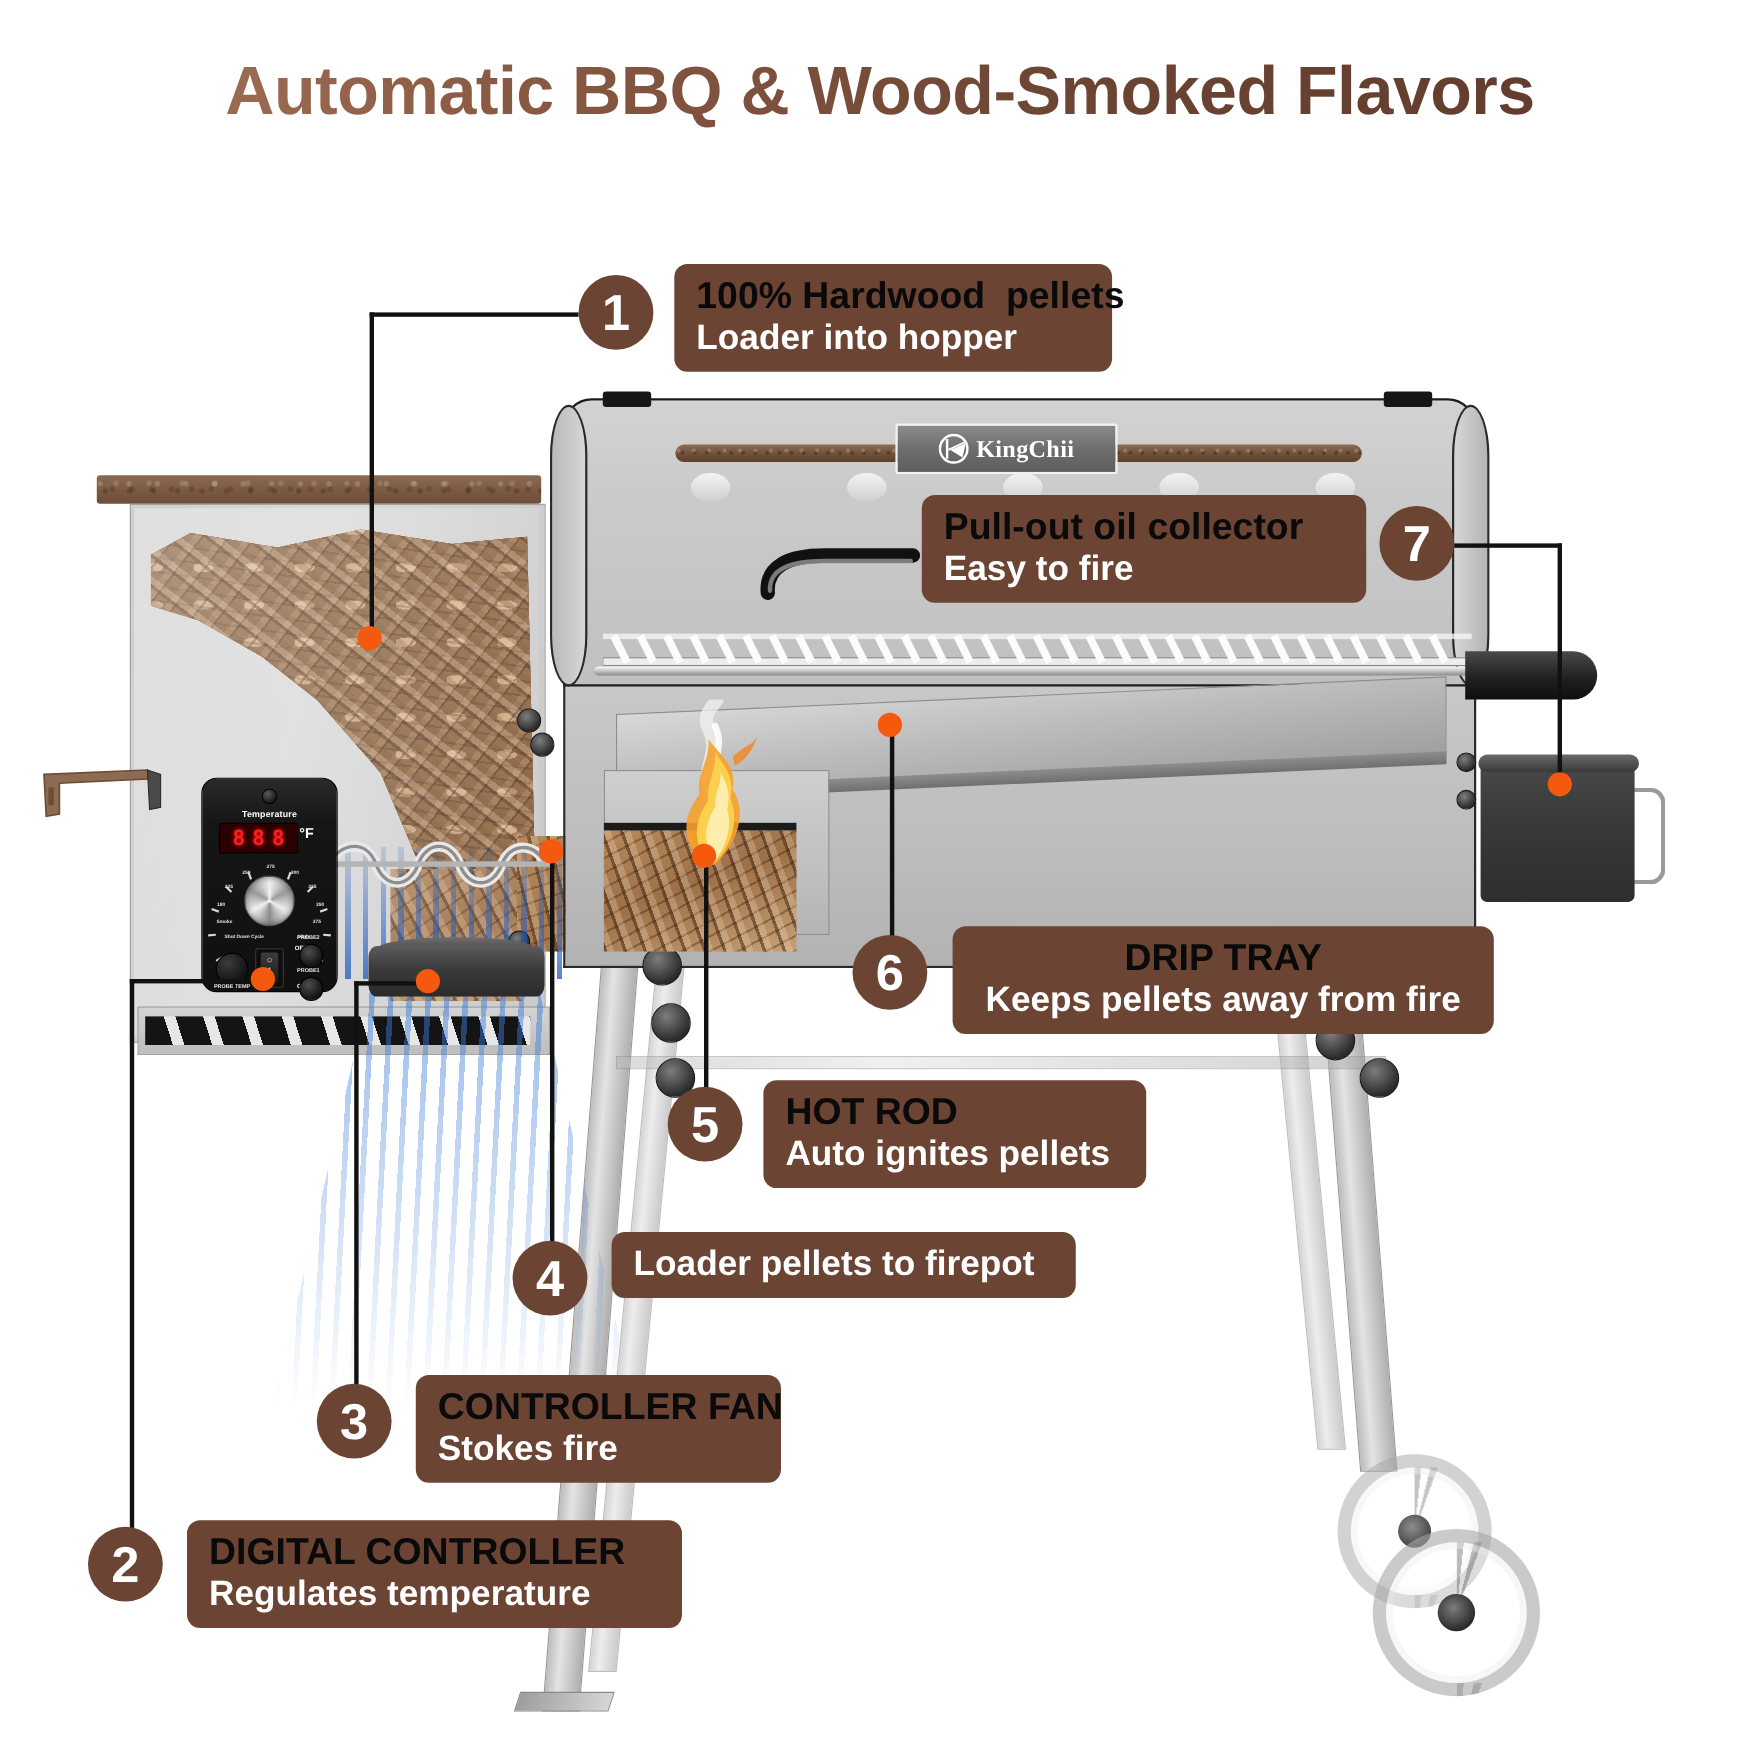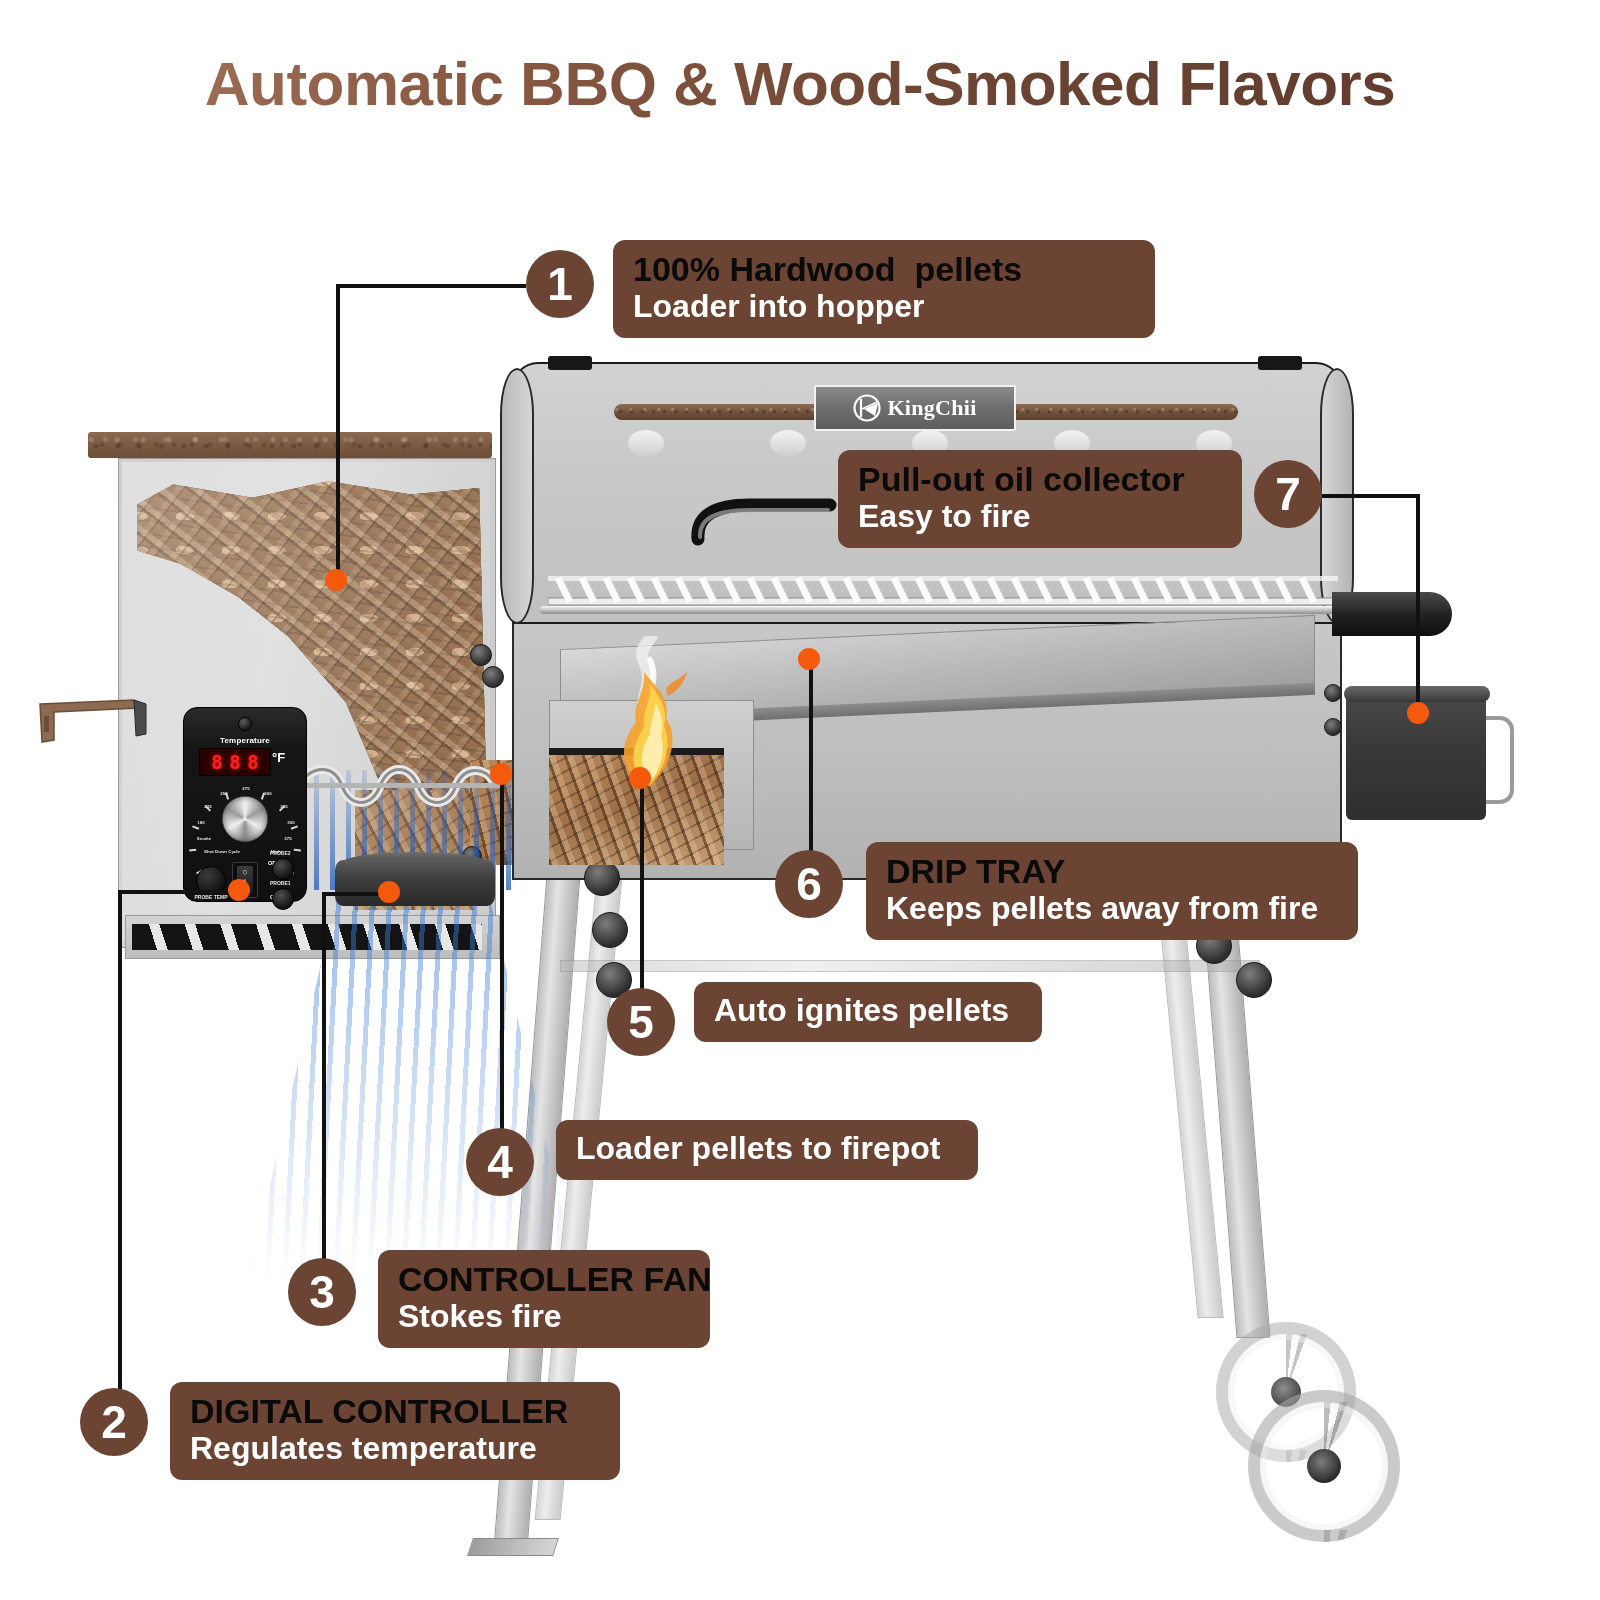--- a/index.html
+++ b/index.html
@@ -694,39 +694,40 @@
   <div class="dot" style="left:629px;top:767px;"></div>
 
   <div class="lead v" style="left:809px;top:658px;height:220px;"></div>
   <div class="dot" style="left:798px;top:648px;"></div>
 
   <div class="lead h" style="left:1322px;top:494px;width:98px;"></div>
   <div class="lead v" style="left:1416px;top:494px;height:228px;"></div>
   <div class="dot" style="left:1407px;top:702px;"></div>
 
   <div class="badge" style="left:526px;top:250px;">1</div>
-  <div class="callout-box" style="left:613px;top:240px;width:542px;">
+  <div class="callout-box" style="left:613px;top:240px;width:398px;">
     <div class="callout-l1">100% Hardwood  pellets</div>
     <div class="callout-l2">Loader into hopper</div>
   </div>
 
   <div class="callout-box" style="left:838px;top:450px;width:404px;">
     <div class="callout-l1">Pull-out oil collector</div>
     <div class="callout-l2">Easy to fire</div>
   </div>
   <div class="badge" style="left:1254px;top:460px;">7</div>
 
   <div class="badge" style="left:775px;top:850px;">6</div>
-  <div class="callout-box" style="left:866px;top:842px;width:492px;">
+  <div class="callout-box" style="left:866px;top:842px;width:492px;text-align:center;">
     <div class="callout-l1">DRIP TRAY</div>
     <div class="callout-l2">Keeps pellets away from fire</div>
   </div>
 
   <div class="badge" style="left:607px;top:988px;">5</div>
   <div class="callout-box" style="left:694px;top:982px;width:348px;">
+    <div class="callout-l1">HOT ROD</div>
     <div class="callout-l2">Auto ignites pellets</div>
   </div>
 
   <div class="badge" style="left:466px;top:1128px;">4</div>
   <div class="callout-box" style="left:556px;top:1120px;width:422px;">
     <div class="callout-l2">Loader pellets to firepot</div>
   </div>
 
   <div class="badge" style="left:288px;top:1258px;">3</div>
   <div class="callout-box" style="left:378px;top:1250px;width:332px;">

